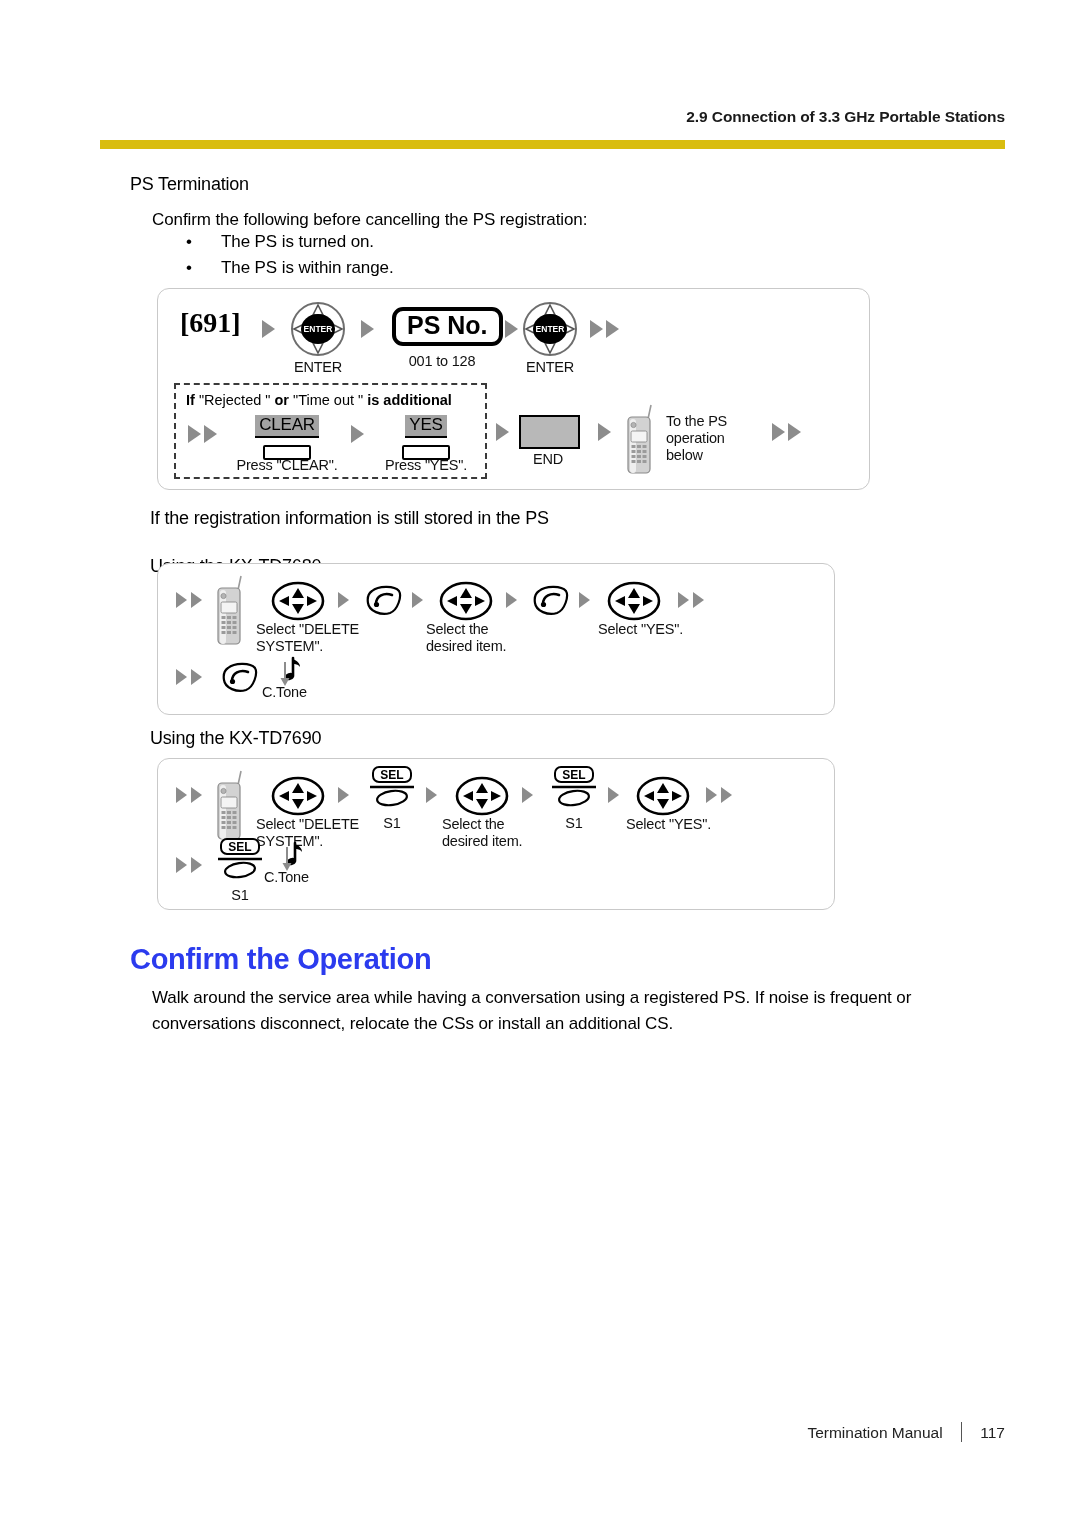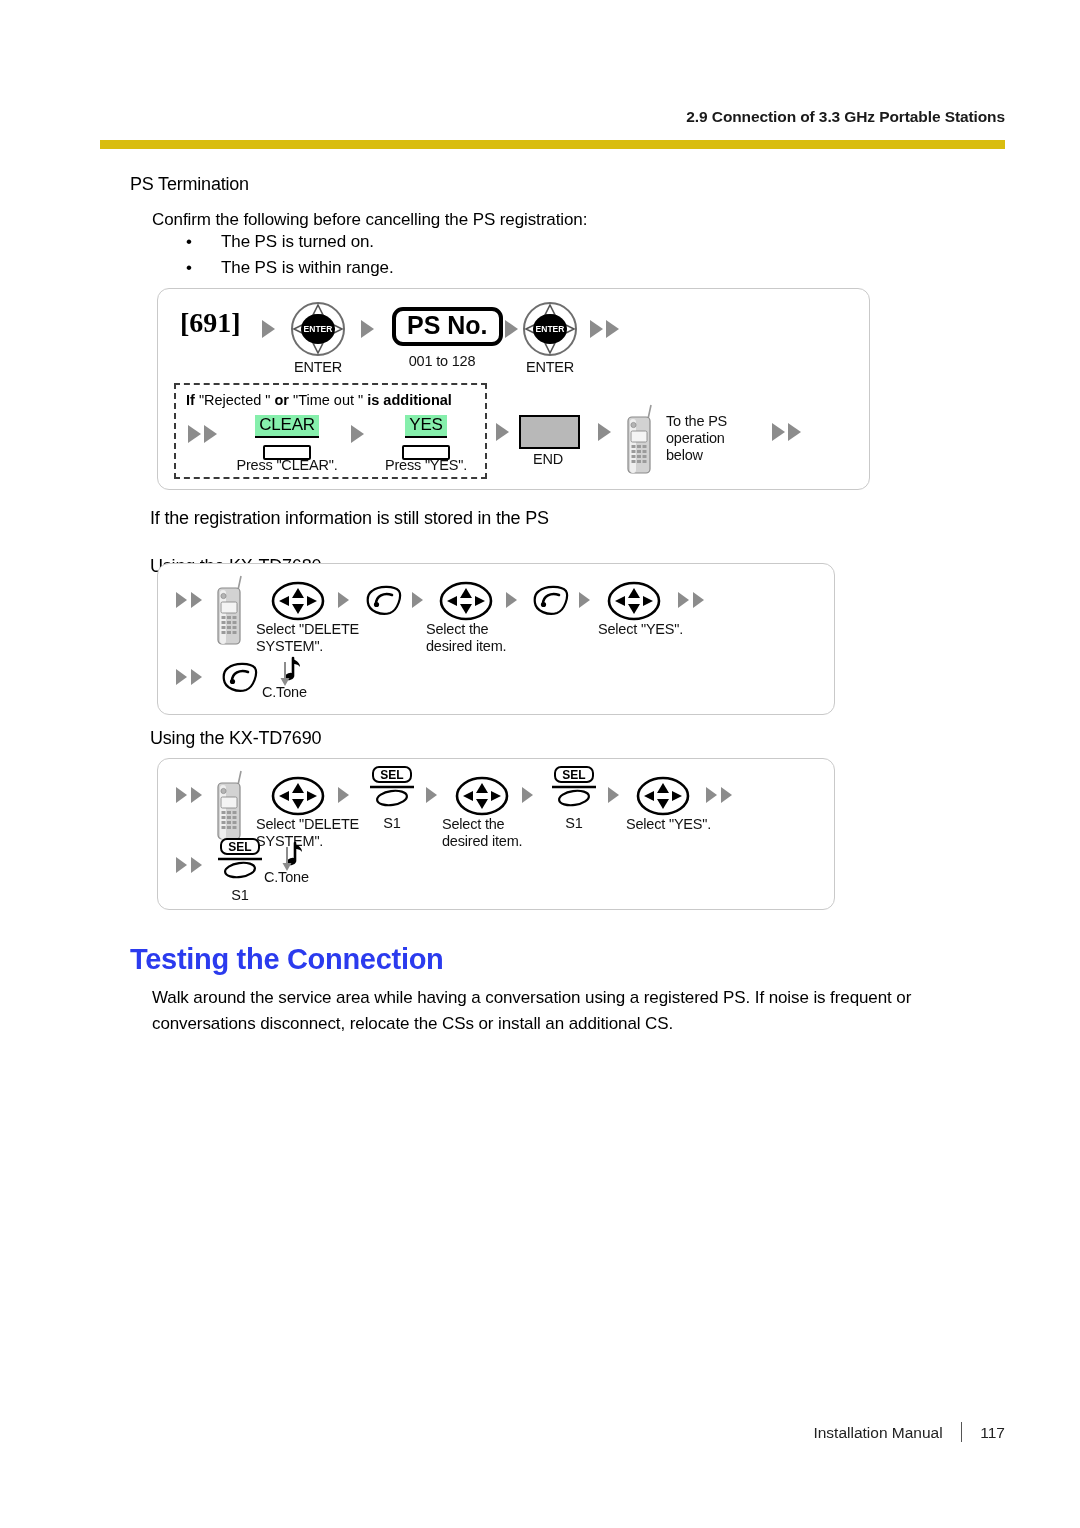--- a/index.html
+++ b/index.html
@@ -141,21 +141,21 @@
 
   
   .enterkey { position: absolute; width: 56px; height: 56px; }
 
   
   .softkey { position: absolute; text-align: center; }
   .softkey .lbl {
     display: inline-block;
     font-size: 17px;
     letter-spacing: -0.2px;
-    background: #86efac;
+    background: #a3a3a3;
     padding: 0 4px 1px 4px;
     border-bottom: 2.5px solid #000;
   }
   .softkey .btn {
     width: 44px; height: 11px;
     border: 2px solid #000;
     border-radius: 2px;
     background: #fff;
     margin: 7px auto 0 auto;
   }
@@ -566,21 +566,21 @@
       <path d="M17 2 L17 20" stroke="#000" stroke-width="2.6" stroke-linecap="round"></path>
       <path d="M17 3 C21 5 24 7 24 11 C22 8 19 8 17 8 Z" fill="#000"></path>
       <ellipse cx="13.5" cy="20.5" rx="4.6" ry="3.5" fill="#000" transform="rotate(-20 13.5 20.5)"></ellipse>
       <path d="M9 6 L9 24" stroke="#8c8c8c" stroke-width="2"></path>
       <polygon points="9,30 4.5,22 13.5,22" fill="#8c8c8c"></polygon>
     </svg>
   </div>
   <div class="caption" style="top:110px; left:106px; width:80px;">C.Tone</div>
 </div>
 
-<div class="blue-head" style="top:943px; left:130px;">Testing the Connection</div>
+<div class="blue-head" style="top:943px; left:130px;">Confirm the Operation</div>
 
 <div class="body-text" style="top:985px; left:152px; width:840px;">Walk around the service area while having a conversation using a registered PS. If noise is frequent or conversations disconnect, relocate the CSs or install an additional CS.</div>
 
 <div class="footer">
-  <span class="fm">Installation Manual</span>
+  <span class="fm">Termination Manual</span>
   <span class="sep"></span>
   <span class="fm">117</span>
 </div>
 
 </body></html>

